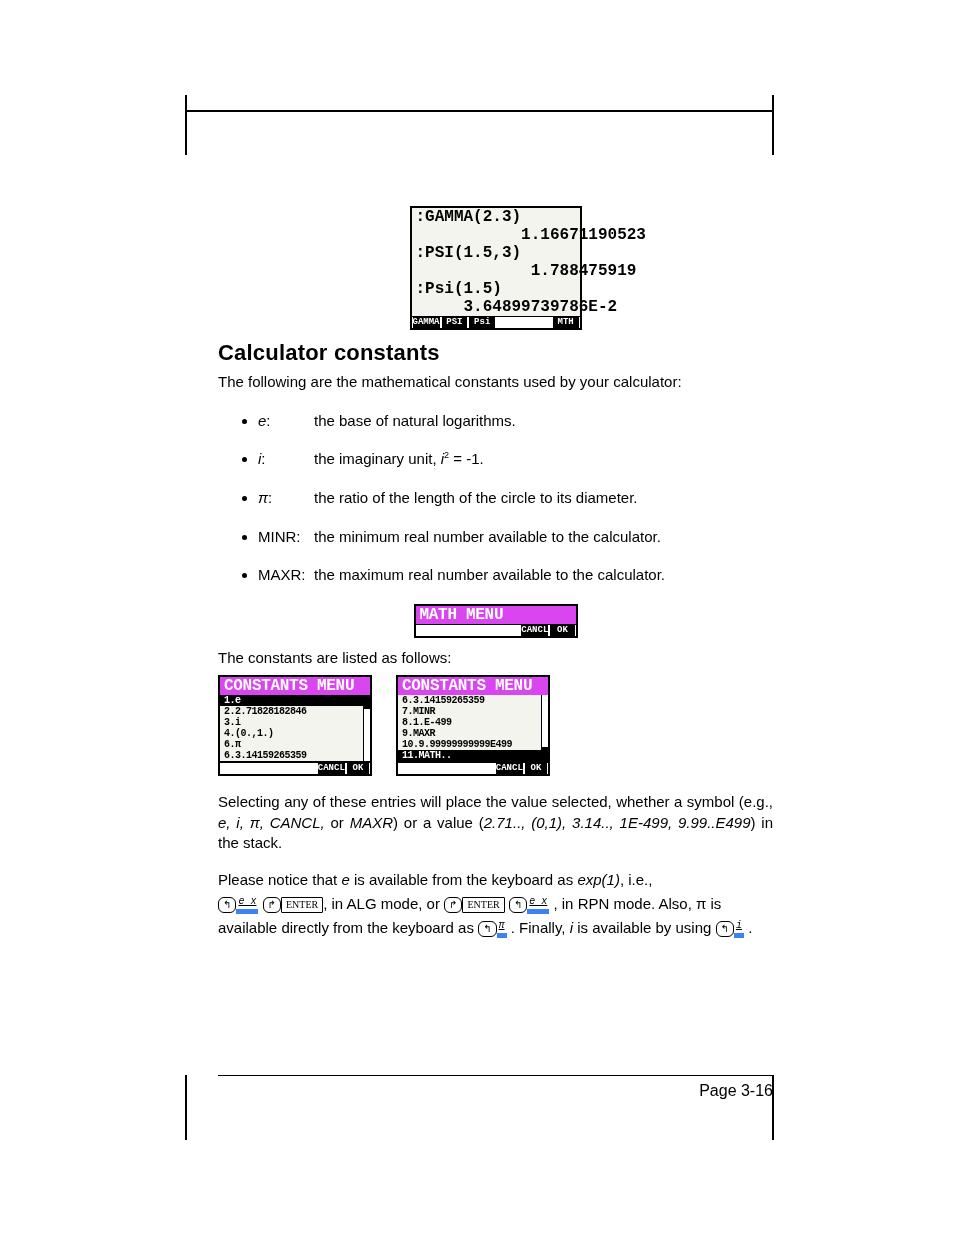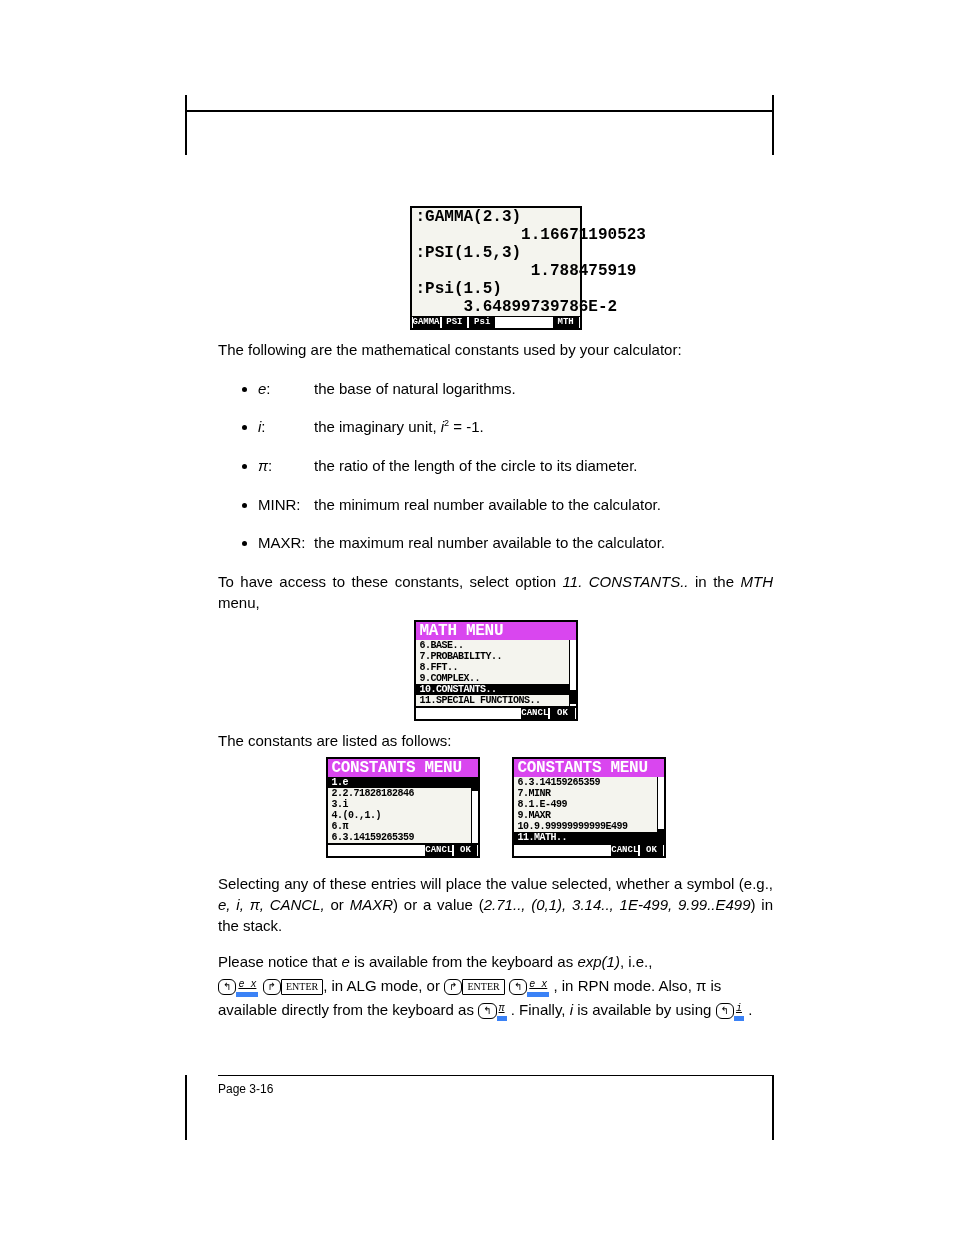--- a/index.html
+++ b/index.html
@@ -19,29 +19,29 @@
   .sym{font-style:italic}
   .sym-col{display:inline-block;width:56px}
   .screen{display:inline-block;border:2px solid #000;background:#f4f4ee;vertical-align:top}
   .screen .hdr{background:#d946ef;color:#fff;font-family:"Courier New",monospace;font-size:16px;font-weight:bold;letter-spacing:-.3px;padding:0 4px}
   .screen .item{font-family:"Courier New",monospace;font-size:10px;font-weight:bold;letter-spacing:-.5px;padding:0 4px;white-space:pre}
   .screen .sel{background:#000;color:#fff}
   .screen .soft{display:flex;background:#fff;border-top:1px solid #000}
   .screen .soft div{flex:1;text-align:center;font-family:"Courier New",monospace;font-size:9px;font-weight:bold;color:#fff;background:#000;margin:0 1px;height:11px;line-height:11px}
   .screen .soft div.blank{background:#fff;color:#fff;border:0}
   .screen-wrap{display:flex;justify-content:center;margin:6px 0 10px}
-  .screens2{display:flex;justify-content:center;gap:32px;margin:6px 0 16px}
+  .screens2{display:flex;gap:24px;margin:6px 0 16px}
   .listbox{position:relative;border-bottom:1px solid #000}
   .listbox .scroll{position:absolute;right:0;top:0;bottom:0;width:6px;border-left:1px solid #000;background:#fff}
   .listbox .scroll .knob{position:absolute;left:0;right:0;background:#000;height:14px}
   .key{display:inline-block;border:1px solid #000;border-radius:6px;padding:0 4px;font-size:10px;line-height:14px;height:14px;vertical-align:middle;font-family:Arial;background:#fff}
   .key.soft{border-radius:1px;font-family:"Times New Roman",serif}
   .key.glyph{font-family:Arial;font-style:normal}
   .key.underline{text-decoration:underline;border:none;border-bottom:5px solid #3b82f6;border-radius:0;padding:0 2px;font-style:italic;font-family:Liberation Mono, monospace}
-  .footer{position:absolute;top:1082px;left:218px;width:555px;font-size:12px;text-align:left}
+  .footer{position:absolute;top:1082px;left:218px;width:555px;font-size:16px;text-align:right}
   .rtline{font-family:"Courier New",monospace;font-size:16px;font-weight:bold;white-space:pre;padding:0 4px}
   .scr1{width:168px}
   .scr-menu{width:160px}
   .scr-const{width:150px}
 </style>
 </head>
 <body>
 
 <div class="page">
   <div class="crop-top"></div>
@@ -65,48 +65,35 @@
           <div>GAMMA</div>
           <div>PSI</div>
           <div>Psi</div>
           <div class="blank"></div>
           <div class="blank"></div>
           <div>MTH</div>
         </div>
       </div>
     </div>
 
+    <h2 class="subsection">Calculator constants</h2>
     <div class="body">The following are the mathematical constants used by your calculator:</div>
 
     <ul class="bullets body">
       <li><span class="sym-col"><span class="sym">e</span>:</span><span>the base of natural logarithms.</span></li>
       <li><span class="sym-col"><span class="sym">i</span>:</span><span>the imaginary unit, </span><span class="sym">i</span><sup style="font-size:9px">2</sup><span> = -1.</span></li>
       <li><span class="sym-col"><span class="sym">π</span>:</span><span>the ratio of the length of the circle to its diameter.</span></li>
       <li><span class="sym-col"><span>MINR</span>:</span><span>the minimum real number available to the calculator.</span></li>
       <li><span class="sym-col"><span>MAXR</span>:</span><span>the maximum real number available to the calculator.</span></li>
     </ul>
 
-    <div class="body just">
-      <span>To have access to these constants, select option </span><span class="sym">11. CONSTANTS..</span><span> in the </span><span class="sym">MTH</span><span> menu,</span>
-    </div>
 
     <div class="screen-wrap">
       <div class="screen scr-menu">
         <div class="hdr">MATH MENU</div>
-        <div class="listbox">
-          <div class="item">6.BASE..</div>
-          <div class="item">7.PROBABILITY..</div>
-          <div class="item">8.FFT..</div>
-          <div class="item">9.COMPLEX..</div>
-          <div class="item sel">10.CONSTANTS..</div>
-          <div class="item">11.SPECIAL FUNCTIONS..</div>
-          <div class="scroll">
-              <div class="knob" style="bottom:2px"></div>
-            </div>
-        </div>
         <div class="soft">
           <div class="blank"></div>
           <div class="blank"></div>
           <div class="blank"></div>
           <div class="blank"></div>
           <div>CANCL</div>
           <div>OK</div>
         </div>
       </div>
     </div>

